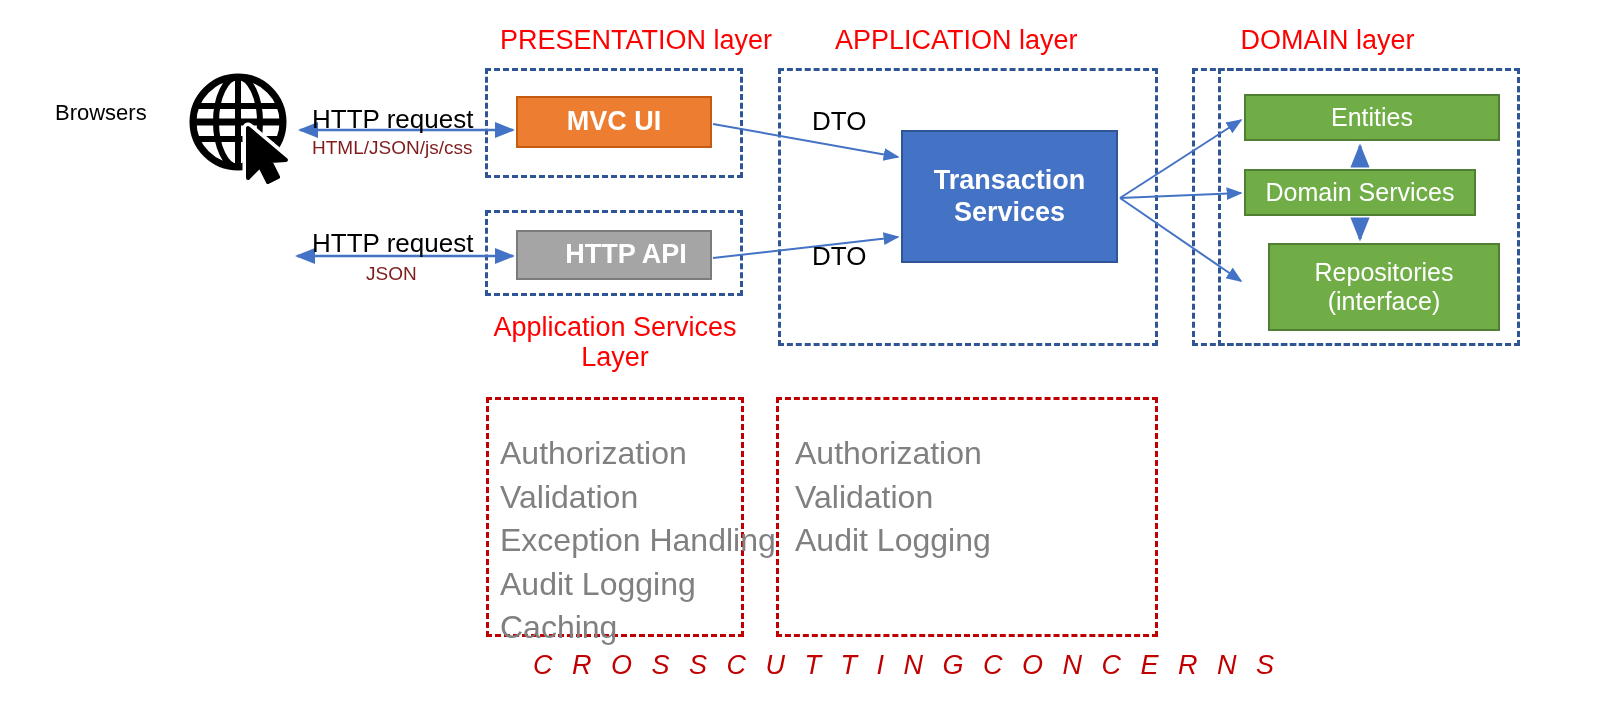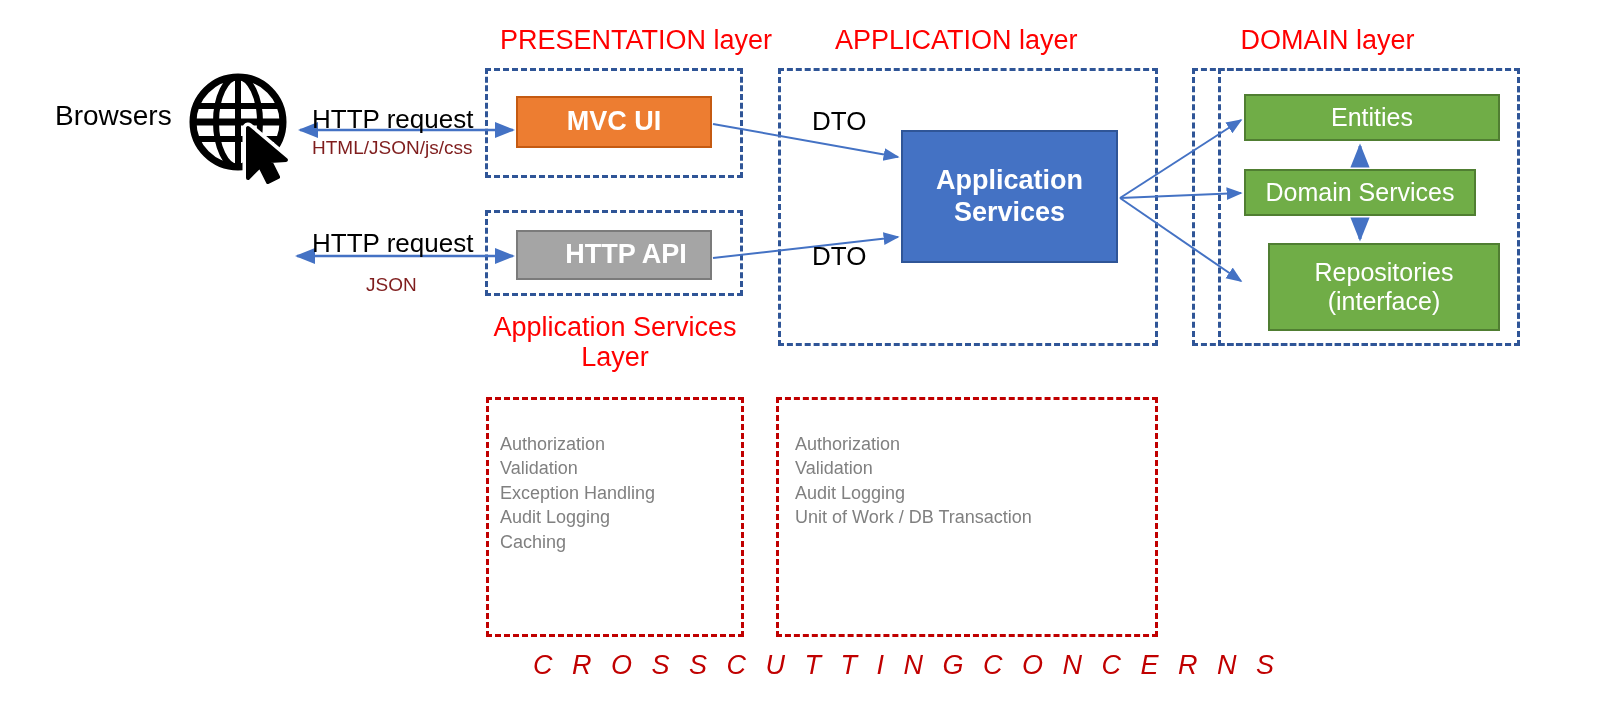--- a/index.html
+++ b/index.html
@@ -91,29 +91,29 @@
     font-size: 26px;
     white-space: nowrap;
   }
   .label-small {
     color: #7f1d1d;
     font-size: 19px;
     white-space: nowrap;
   }
   .label-browsers {
     color: #000000;
-    font-size: 28px;
+    font-size: 22px;
     white-space: nowrap;
     text-align: right;
   }
 
   
   .cc-list {
     color: #808080;
-    font-size: 18px;
+    font-size: 32px;
     line-height: 1.36;
     white-space: nowrap;
   }
   .cc-caption {
     color: #C00000;
     font-size: 27px;
     font-style: italic;
     letter-spacing: 6px;
     white-space: nowrap;
     font-weight: normal;
@@ -161,21 +161,21 @@
     </svg>
   </div>
 
 
   <div class="abs node node-orange" style="left:516px; top:96px; width:196px; height:52px;">MVC UI</div>
 
   <div class="abs node node-gray" style="left:516px; top:230px; width:196px; height:50px;">HTTP API</div>
 
   <div class="abs node node-blue" style="left:901px; top:130px; width:217px; height:133px;">
     <div>
-      <div>Application</div>
+      <div>Transaction</div>
       <div>Services</div>
     </div>
   </div>
 
   <div class="abs node node-green" style="left:1244px; top:94px; width:256px; height:47px;">Entities</div>
 
   <div class="abs node node-green" style="left:1244px; top:169px; width:232px; height:47px;">Domain Services</div>
 
   <div class="abs node node-green" style="left:1244px; top:243px; width:232px; height:88px;margin-left:24px;">
     <div>
@@ -212,21 +212,21 @@
 
     <line x1="1360" y1="218" x2="1360" y2="239" stroke="#4472C4" stroke-width="3" marker-end="url(#ah)"></line>
   </svg>
 
   <div class="abs label-dark" style="left:312px; top:104px;">HTTP request</div>
 
   <div class="abs label-small" style="left:312px; top:137px;">HTML/JSON/js/css</div>
 
   <div class="abs label-dark" style="left:312px; top:228px;">HTTP request</div>
 
-  <div class="abs label-small" style="left:366px; top:274px;">JSON</div>
+  <div class="abs label-small" style="left:366px; top:263px;">JSON</div>
 
   <div class="abs label-dark" style="left:812px; top:106px;">DTO</div>
 
   <div class="abs label-dark" style="left:812px; top:241px;">DTO</div>
 
   <div class="abs layer-title" style="left:487px; top:313px; width:256px;">
     <div>Application Services</div>
     <div>Layer</div>
   </div>
 
@@ -237,18 +237,17 @@
     <div>Exception Handling</div>
     <div>Audit Logging</div>
     <div>Caching</div>
   </div>
 
   <div class="abs red-dash" style="left:776px; top:397px; width:382px; height:240px;"></div>
   <div class="abs cc-list" style="left:795px; top:432px;">
     <div>Authorization</div>
     <div>Validation</div>
     <div>Audit Logging</div>
-    <div>Unit of Work / DB Transaction</div>
   </div>
 
   <div class="abs cc-caption" style="left:533px; top:650px;">C R O S S    C U T T I N G    C O N C E R N S</div>
 
 </div>
 
 </body></html>

